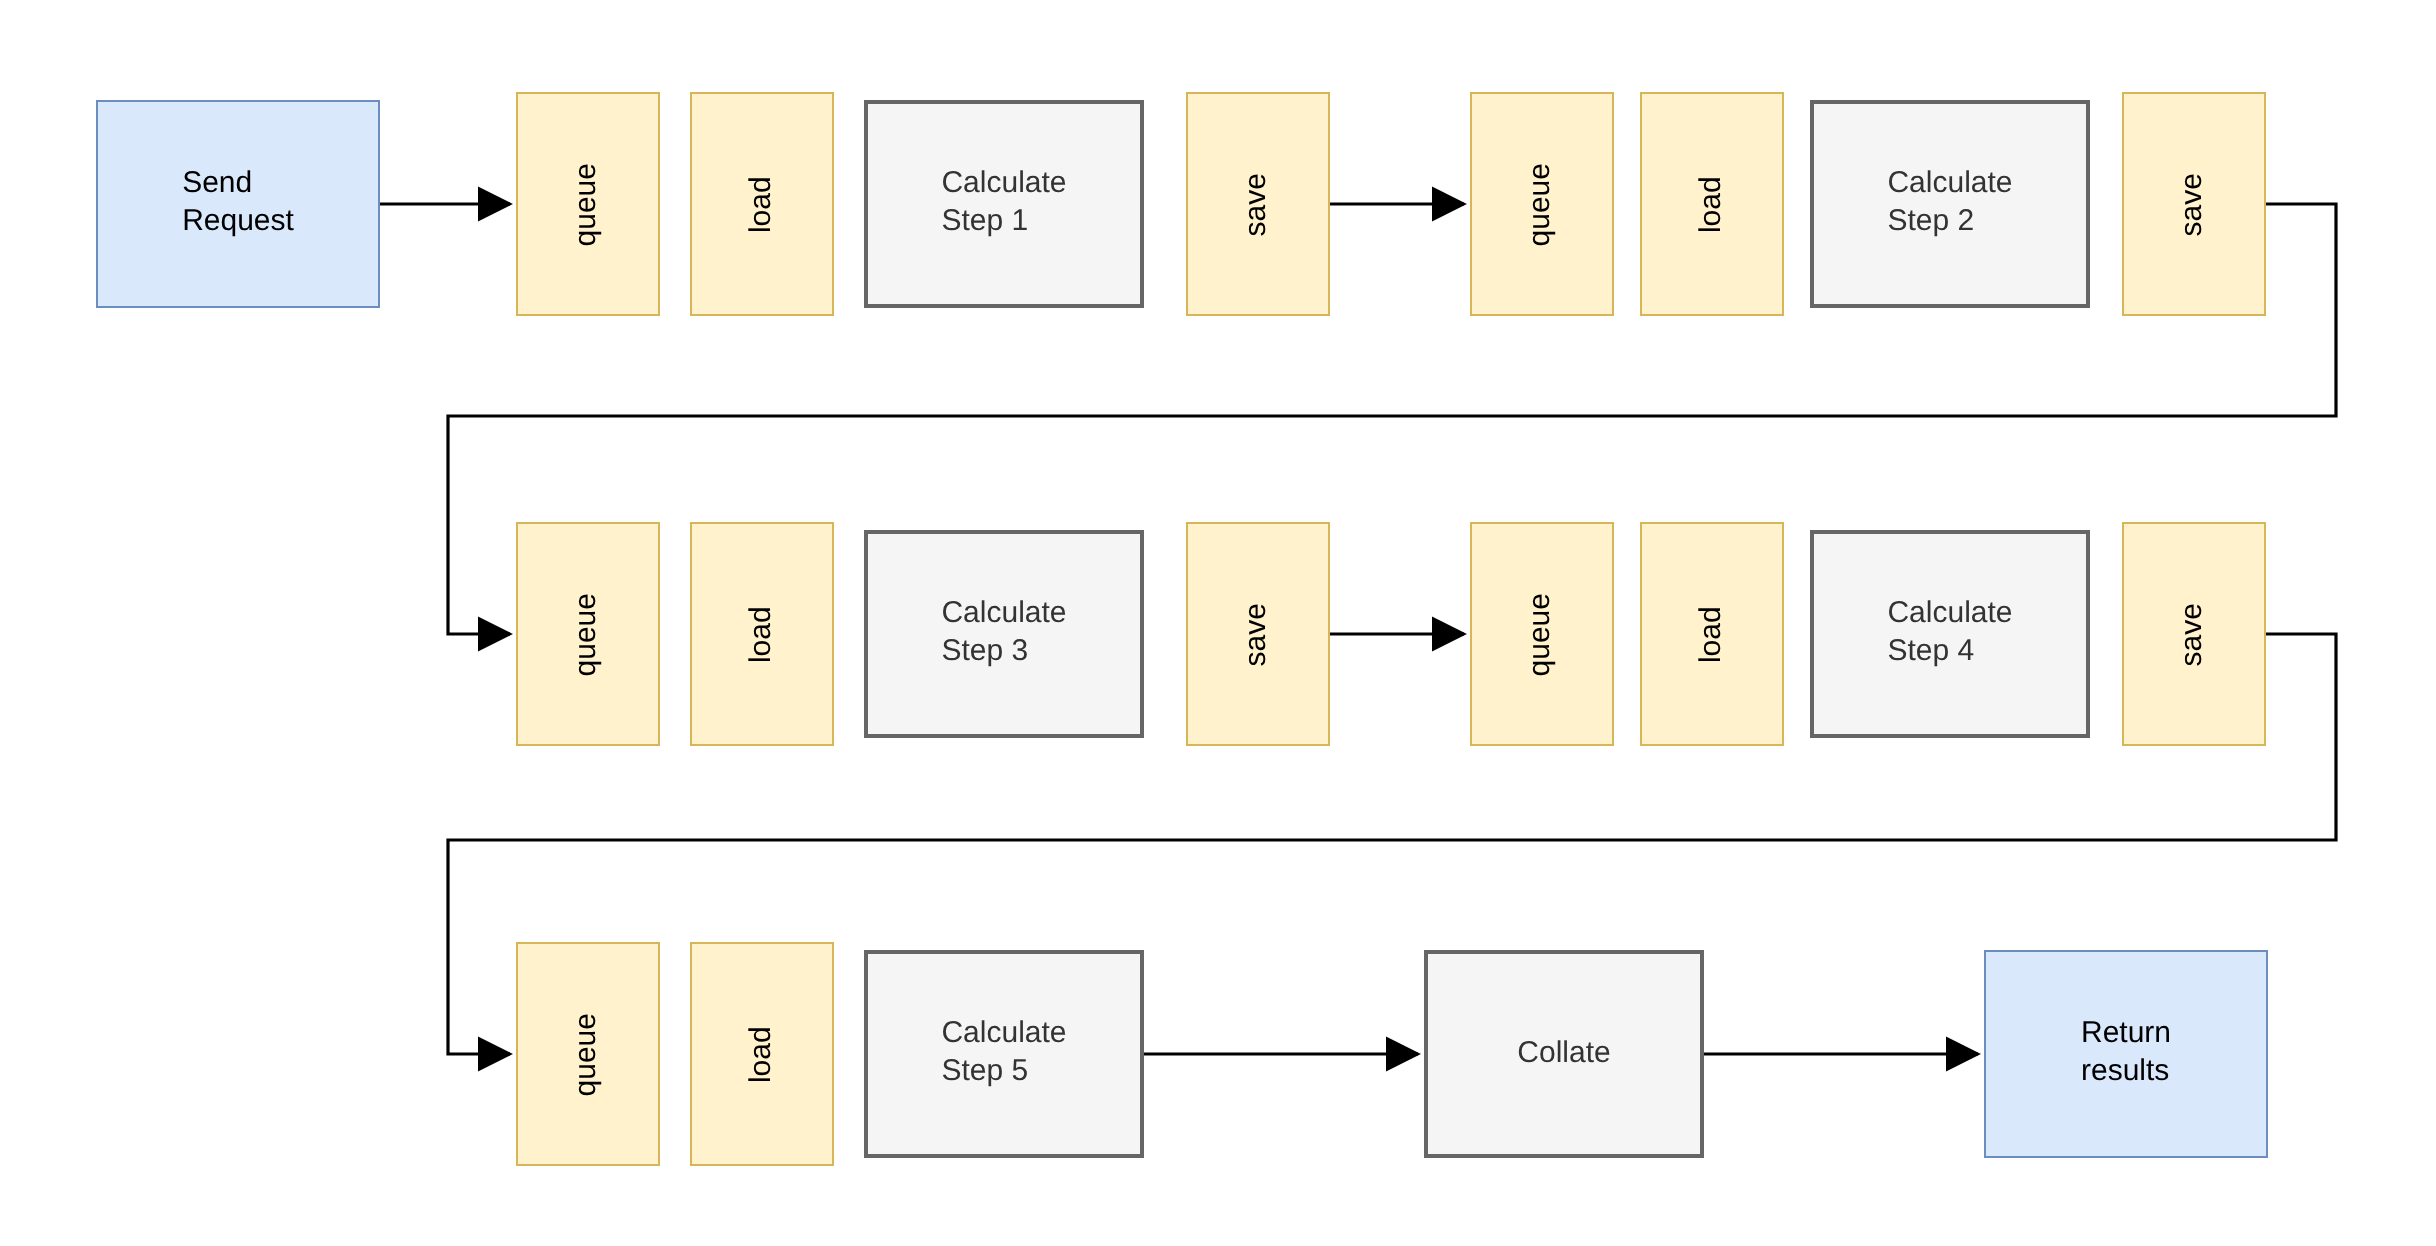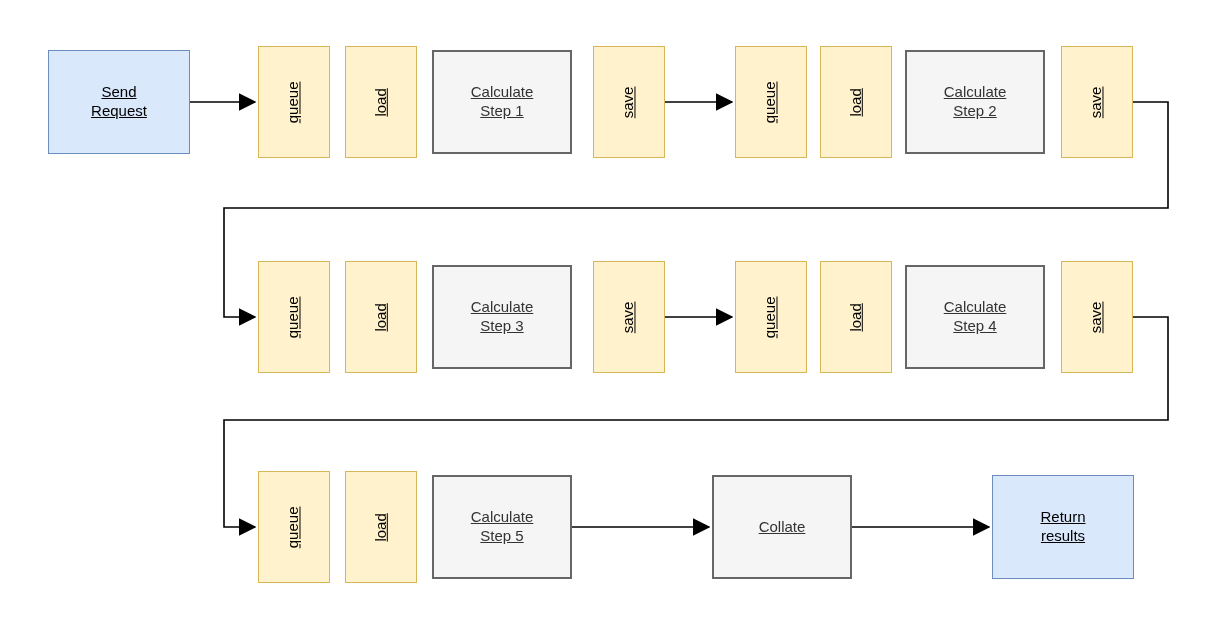--- a/index.html
+++ b/index.html
@@ -7,25 +7,24 @@
     position:relative;
     width:1218px;height:623px;
     background:#ffffff;
     font-family:"Liberation Sans", sans-serif;
     overflow:hidden;
   }
   .edges{position:absolute;left:0;top:0;width:1218px;height:623px;}
   .node{
     position:absolute;
     display:flex;align-items:center;justify-content:center;
-    text-align:center;
+    text-align:left;
     font-size:15px;line-height:1.25;
     color:#000000;
     box-sizing:border-box;
-    text-decoration:underline;
   }
   .node .lbl{white-space:pre-line;}
   .yellow{
     background:var(--yellow-fill,#FFF2CC);
     border:1px solid var(--yellow-stroke,#D6B656);
   }
   .yellow .lbl{transform:rotate(-90deg);white-space:nowrap;}
   .blue{
     background:var(--blue-fill,#DAE8FC);
     border:1px solid var(--blue-stroke,#6C8EBF);

